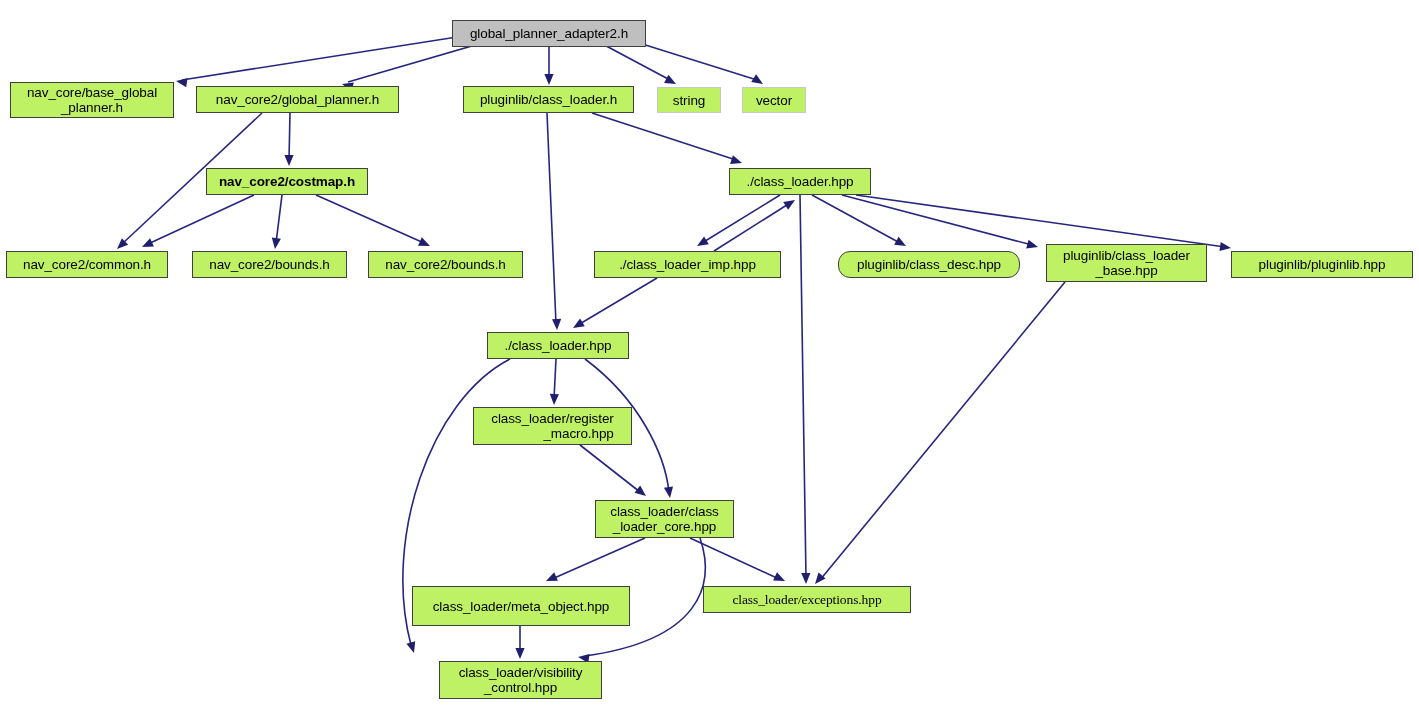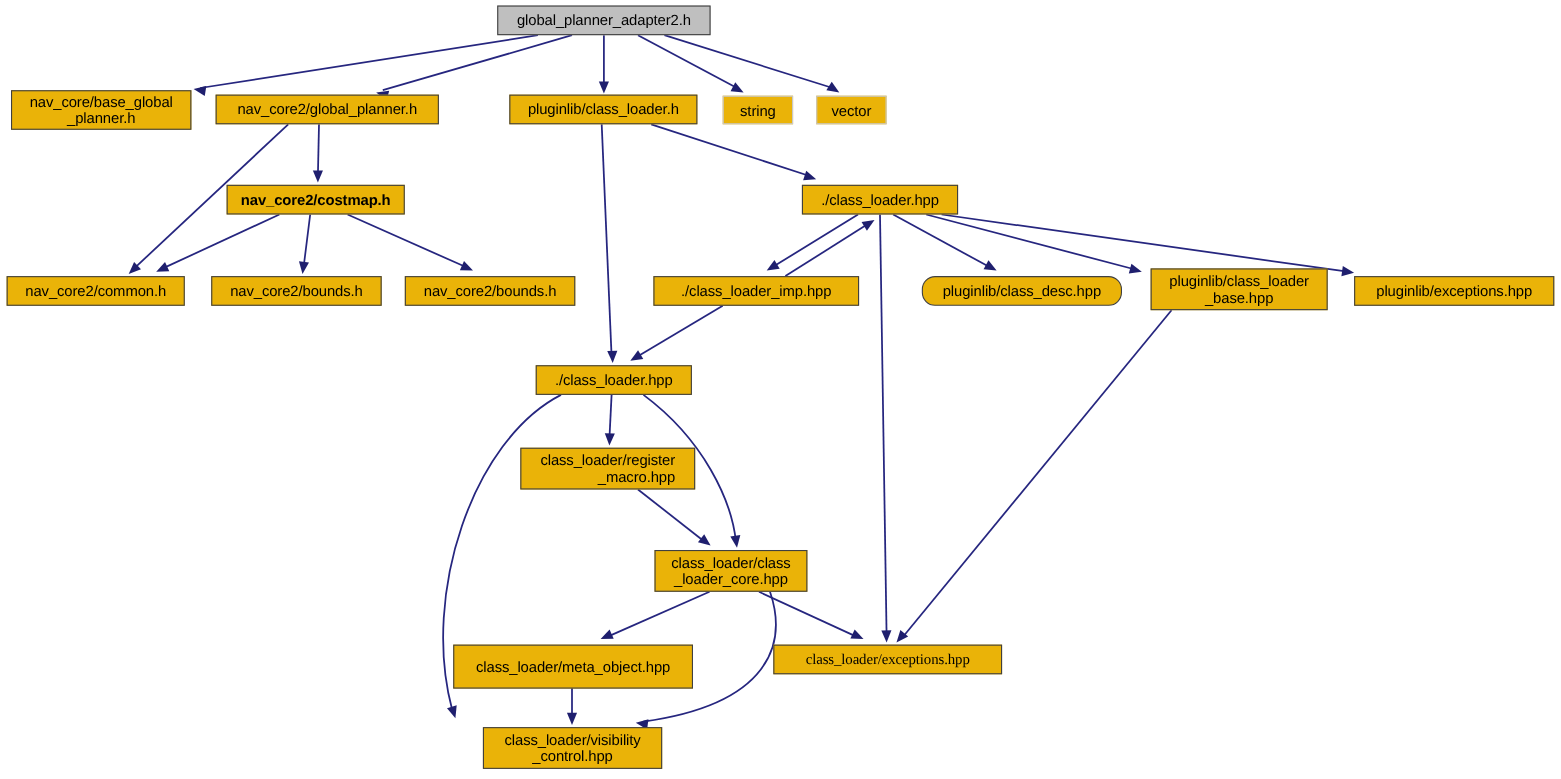--- a/index.html
+++ b/index.html
@@ -31,32 +31,33 @@
     fill: #1f1f6e;
     stroke: none;
   }
   .node {
     position: absolute;
     box-sizing: border-box;
     display: flex;
     align-items: center;
     justify-content: center;
     text-align: center;
-    background: #eab308;
+    background: #bef264;
     border: 1.4px solid #404040;
     color: #000000;
     font-size: 13.5px;
     line-height: 15px;
     letter-spacing: -0.1px;
     white-space: pre-line;
     z-index: 5;
   }
   .node.root {
     background: #bfbfbf;
     border-color: #404040;
+    margin-top: 15px;
   }
   .node.system {
     border-color: #c8c8c8;
   }
 </style>
 </head>
 <body>
 
 <div id="graph-root">
   <svg id="edges" viewBox="0 0 1419 708" xmlns="http://www.w3.org/2000/svg">
@@ -127,21 +128,21 @@
       <div class="node system" style="left: 742px; top: 87px; width: 64px; height: 26px;">vector</div>
       <div class="node" style="left: 206px; top: 168px; width: 162px; height: 27px; font-weight: bold;">nav_core2/costmap.h</div>
       <div class="node" style="left: 729px; top: 168px; width: 142px; height: 27px;">./class_loader.hpp</div>
       <div class="node" style="left: 6px; top: 251px; width: 162px; height: 27px;">nav_core2/common.h</div>
       <div class="node" style="left: 192px; top: 251px; width: 155px; height: 27px;">nav_core2/bounds.h</div>
       <div class="node" style="left: 368px; top: 251px; width: 155px; height: 27px;">nav_core2/bounds.h</div>
       <div class="node" style="left: 594px; top: 251px; width: 187px; height: 27px;">./class_loader_imp.hpp</div>
       <div class="node" style="left: 838px; top: 251px; width: 182px; height: 27px; border-radius: 12px;">pluginlib/class_desc.hpp</div>
       <div class="node" style="left: 1046px; top: 244px; width: 161px; height: 38px;">pluginlib/class_loader
 _base.hpp</div>
-      <div class="node" style="left: 1231px; top: 251px; width: 182px; height: 27px;">pluginlib/exceptions.hpp</div>
+      <div class="node" style="left: 1231px; top: 251px; width: 182px; height: 27px;">pluginlib/pluginlib.hpp</div>
       <div class="node" style="left: 487px; top: 332px; width: 142px; height: 27px;">./class_loader.hpp</div>
       <div class="node" style="left: 473px; top: 407px; width: 159px; height: 38px; text-align: right;">class_loader/register
 _macro.hpp</div>
       <div class="node" style="left: 595px; top: 500px; width: 139px; height: 38px;">class_loader/class
 _loader_core.hpp</div>
       <div class="node" style="left: 412px; top: 586px; width: 218px; height: 40px;">class_loader/meta_object.hpp</div>
       <div class="node" style="left: 703px; top: 586px; width: 208px; height: 27px; font-family: Liberation Serif, serif;">class_loader/exceptions.hpp</div>
       <div class="node" style="left: 439px; top: 661px; width: 163px; height: 38px;">class_loader/visibility
 _control.hpp</div>
     </div>

